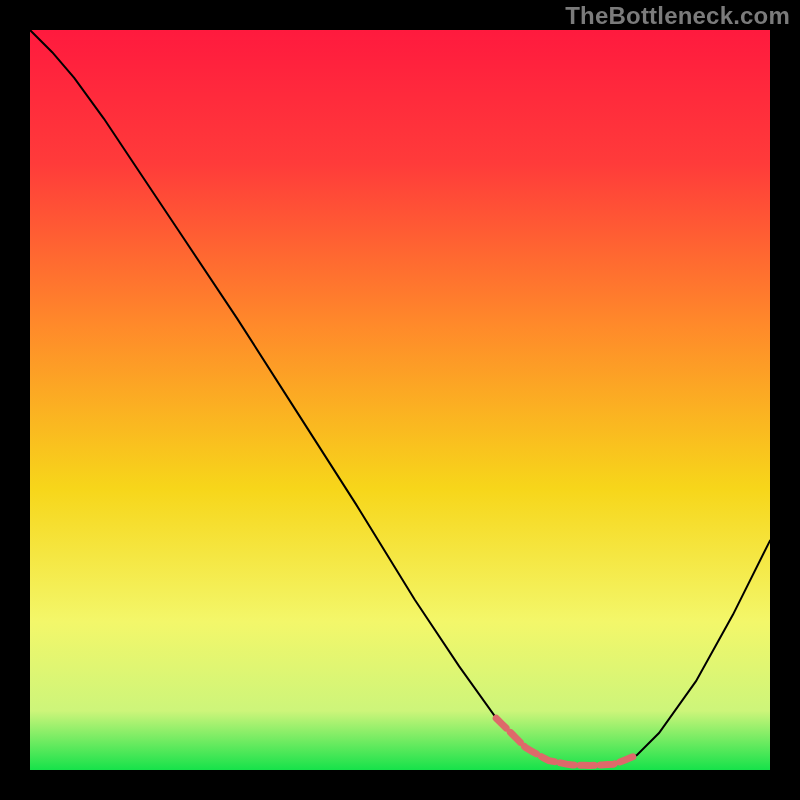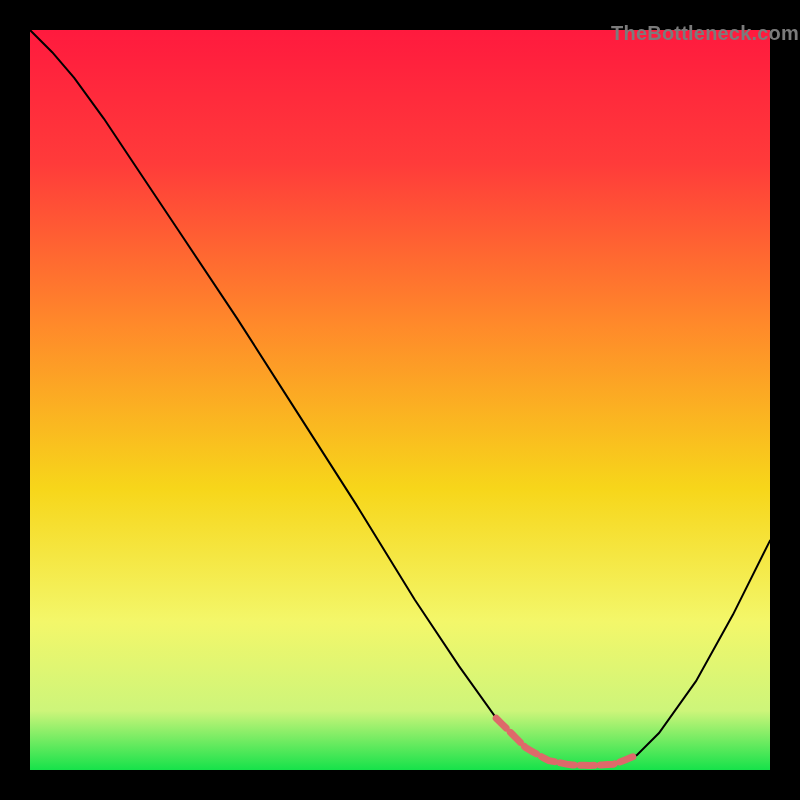--- a/index.html
+++ b/index.html
@@ -14,28 +14,27 @@
     position: absolute;
     top: 0;
     left: 0;
     width: 800px;
     height: 800px;
     background: #000000;
   }
   .watermark {
     position: absolute;
     top: 2px;
-    right: 1px;
+    right: 10px;
     font-family: Arial, Helvetica, sans-serif;
-    font-size: 20px;
+    font-size: 24px;
     font-weight: bold;
     color: #7b7b7b;
     letter-spacing: 0.2px;
     z-index: 10;
-    margin-top: 20px;
   }
   svg.plot {
     position: absolute;
     top: 30px;
     left: 30px;
     width: 740px;
     height: 740px;
     display: block;
   }
 </style>

